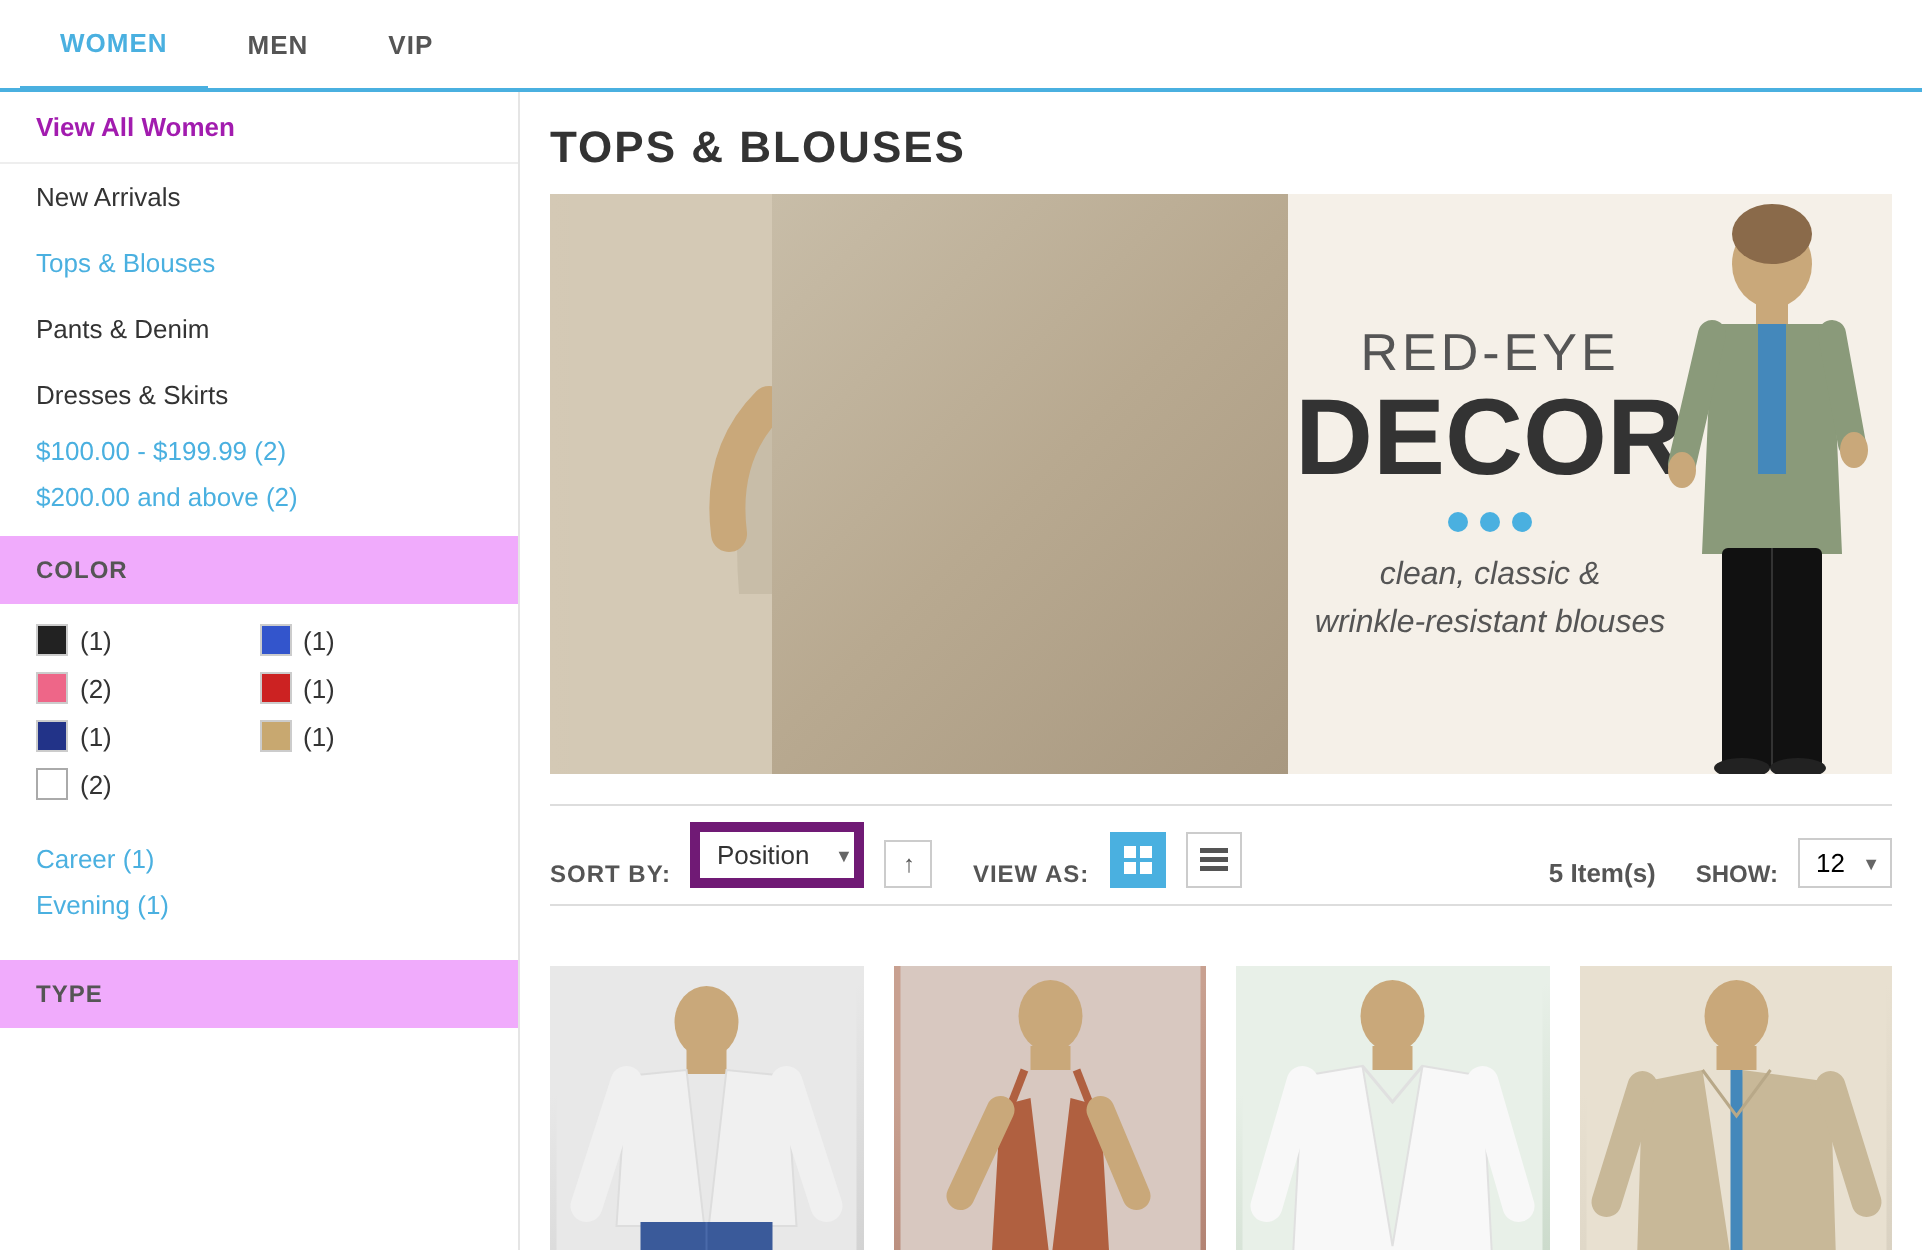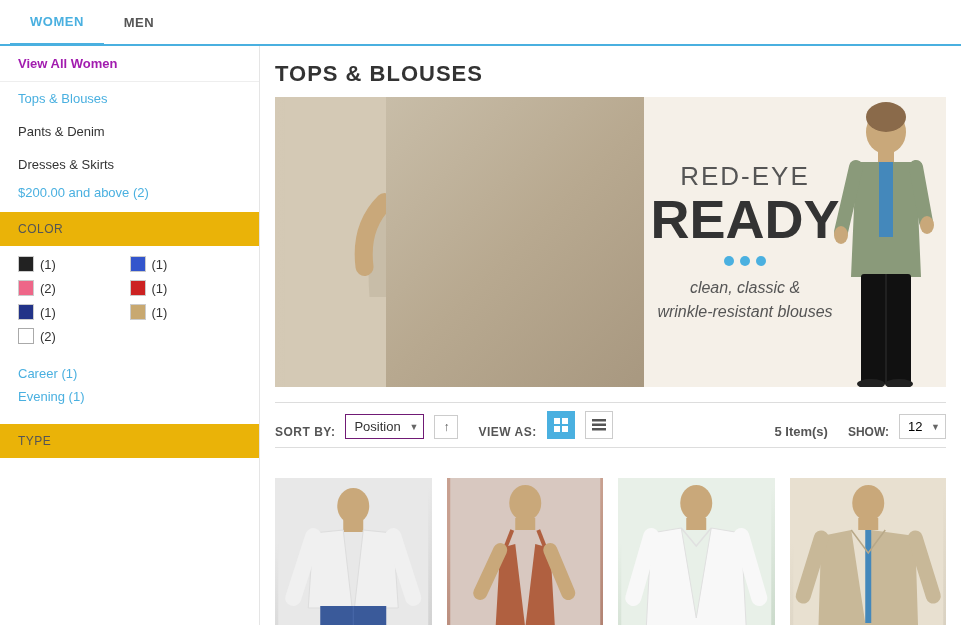--- a/index.html
+++ b/index.html
@@ -66,24 +66,24 @@
     .price-filter {
       padding: 4px 18px;
     }
     .price-filter a {
       color: #4ab0e0;
       text-decoration: none;
       font-size: 13px;
     }
 
     .section-title {
-      background: #eab308;
+      background: #f0abfc;
       padding: 10px 18px;
       font-size: 12px;
-      font-weight: 400;
+      font-weight: 700;
       color: #555;
       letter-spacing: 0.5px;
       margin-top: 8px;
     }
 
     
     .color-grid {
       display: grid;
       grid-template-columns: 1fr 1fr;
       padding: 10px 18px;
@@ -211,21 +211,21 @@
     }
     .sort-label {
       font-size: 12px;
       font-weight: 600;
       color: #555;
       text-transform: uppercase;
       letter-spacing: 0.5px;
     }
     .sort-select {
       padding: 4px 22px 4px 8px;
-      border: 1px solid #701a75;
+      border: 5px solid #701a75;
       font-size: 13px;
       color: #333;
       background: #fff;
       appearance: none;
       cursor: pointer;
       position: relative;
     }
     .sort-select-wrapper {
       position: relative;
       display: inline-flex;
@@ -330,30 +330,38 @@
     .product-image.img2 { background: linear-gradient(160deg, #c8a090 30%, #b08070 100%); }
     .product-image.img3 { background: linear-gradient(160deg, #e8f0e8 30%, #c8d8c8 100%); }
     .product-image.img4 { background: linear-gradient(160deg, #e8e0d0 30%, #d8d0c0 100%); }
   </style>
 </head>
 <body>
 
 <nav class="top-nav">
   <a href="#" class="active">WOMEN</a>
   <a href="#">MEN</a>
+  <a href="#">VIP</a>
 </nav>
 
 <div class="main-layout">
 
   <aside class="sidebar">
     <a href="#" class="sidebar-link view-all">View All Women</a>
+    <a href="#" class="sidebar-item-link">New Arrivals</a>
     <a href="#" class="sidebar-item-link active">Tops &amp; Blouses</a>
     <a href="#" class="sidebar-item-link">Pants &amp; Denim</a>
     <a href="#" class="sidebar-item-link">Dresses &amp; Skirts</a>
 
+    <div class="price-filter">
+      <a href="#">
+        <span>$100.00 - $199.99</span>
+        <span>(2)</span>
+      </a>
+    </div>
     <div class="price-filter">
       <a href="#">
         <span>$200.00 and above</span>
         <span>(2)</span>
       </a>
     </div>
 
     <div class="section-title">COLOR</div>
     <div class="color-grid">
 
@@ -461,21 +469,21 @@
           <rect x="30" y="172" width="50" height="110" fill="#111" rx="3"></rect>
 
           <line x1="55" y1="172" x2="55" y2="282" stroke="#333" stroke-width="1"></line>
 
           <ellipse cx="40" cy="282" rx="14" ry="5" fill="#222"></ellipse>
           <ellipse cx="68" cy="282" rx="14" ry="5" fill="#222"></ellipse>
         </svg>
 
         <div style="text-align:center; padding-right: 100px;">
           <div class="banner-subtitle">RED-EYE</div>
-          <div class="banner-title">READY</div>
+          <div class="banner-title">DECOR</div>
           <div class="banner-dots" style="justify-content:center;">
             <div class="banner-dot"></div>
             <div class="banner-dot"></div>
             <div class="banner-dot"></div>
           </div>
           <div class="banner-desc">clean, classic &amp;<br>wrinkle-resistant blouses</div>
         </div>
       </div>
     </div>
 

